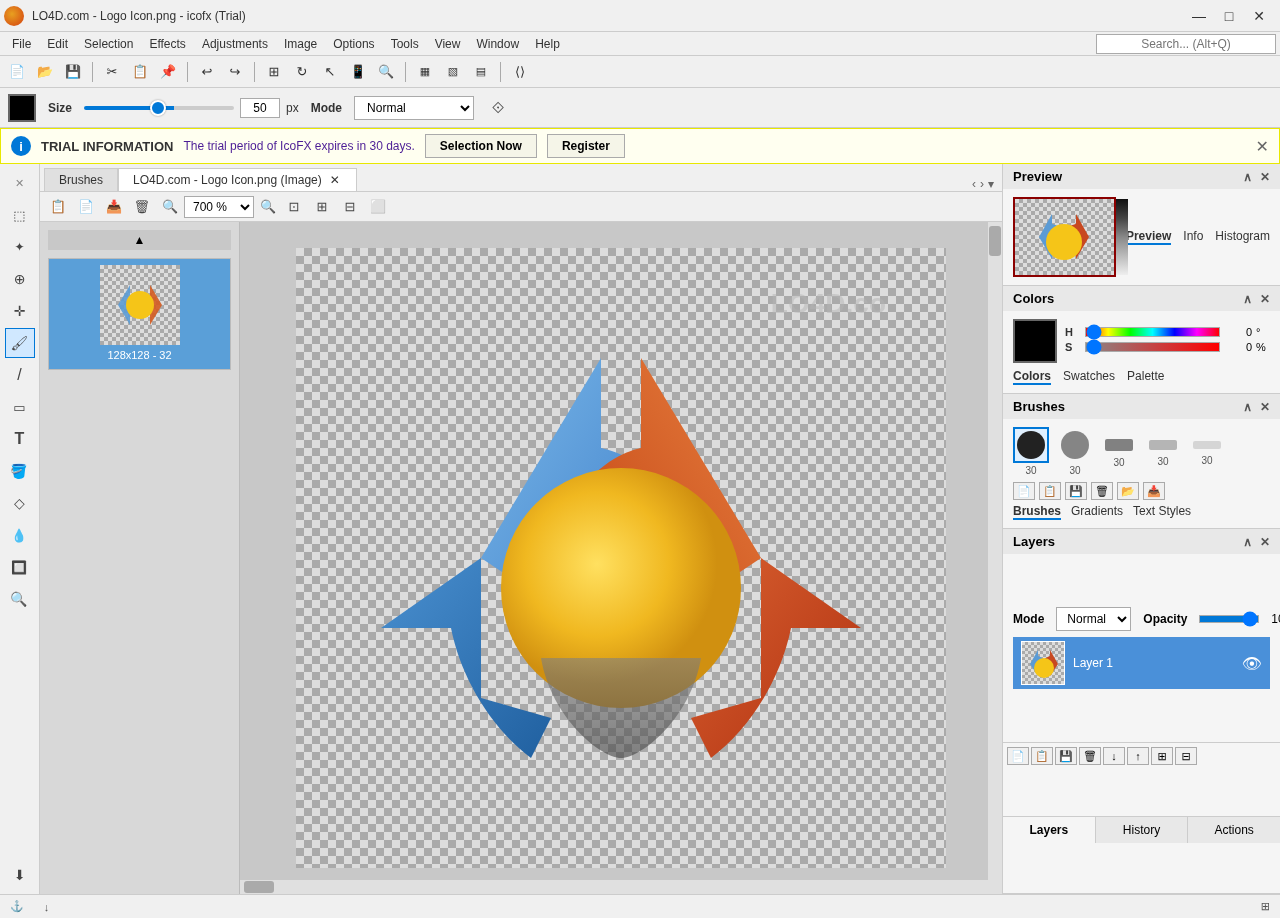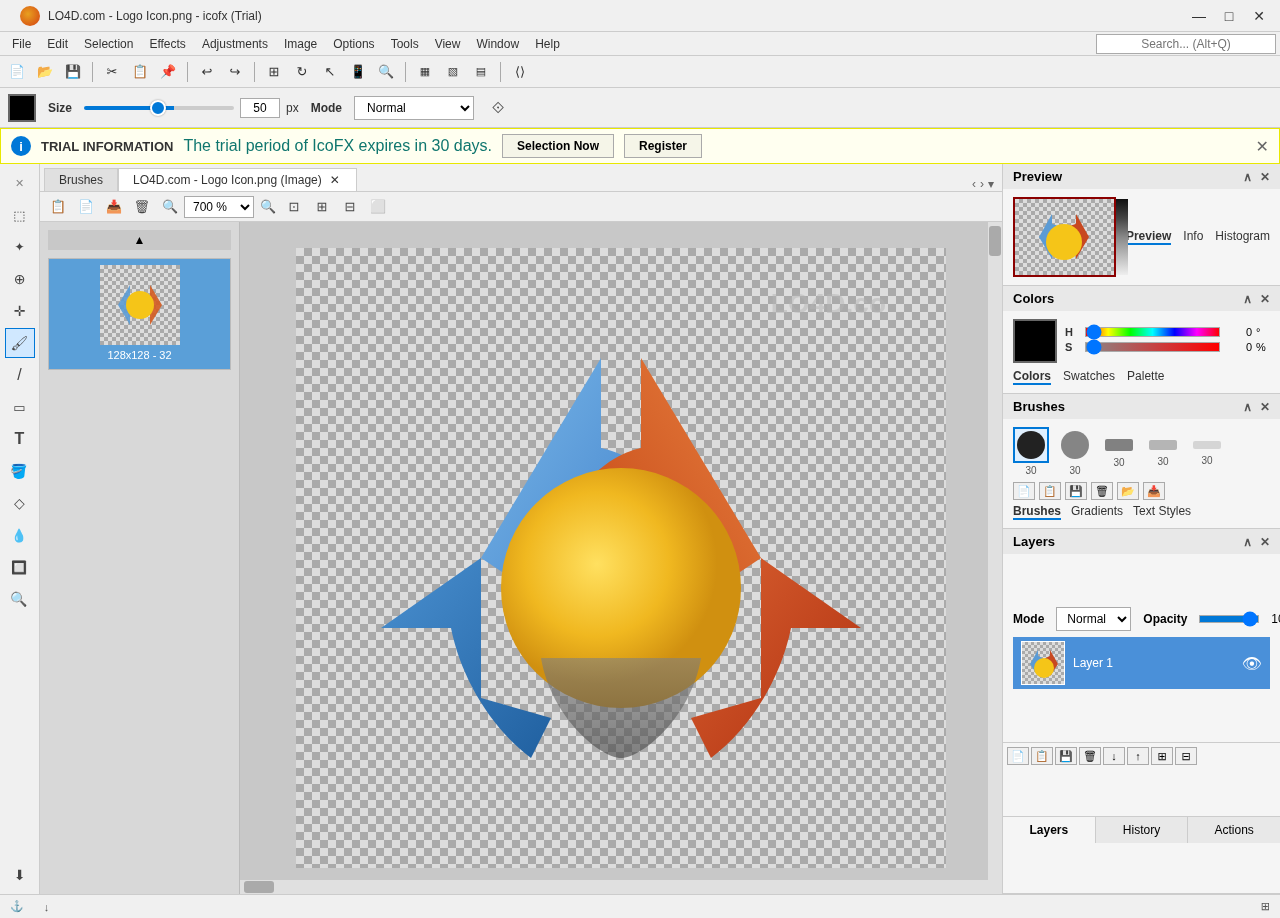--- a/index.html
+++ b/index.html
@@ -4,21 +4,21 @@
   <style>
     * { margin: 0; padding: 0; box-sizing: border-box; }
     body { font-family: 'Segoe UI', Arial, sans-serif; font-size: 12px; background: #f0f0f0; overflow: hidden; width: 1280px; height: 918px; }
 
     
     #title-bar {
       background: #f0f0f0;
       height: 32px;
       display: flex;
       align-items: center;
-      padding: 0 20px;
+      padding: 0 4px;
       border-bottom: 1px solid #ccc;
       position: relative;
     }
     #title-bar .app-icon { width: 20px; height: 20px; margin-right: 8px; background: radial-gradient(circle at 40% 40%, #e8a020, #d44010); border-radius: 50%; }
     #title-bar .title { font-size: 12px; color: #333; }
     #title-bar .window-controls { position: absolute; right: 8px; display: flex; gap: 4px; }
     .win-btn { width: 26px; height: 20px; background: transparent; border: none; cursor: pointer; font-size: 14px; display: flex; align-items: center; justify-content: center; color: #333; }
 
     
     #menu-bar {
@@ -71,21 +71,21 @@
       background: #fffff0;
       border: 1px solid #e8e800;
       height: 36px;
       display: flex;
       align-items: center;
       padding: 0 10px;
       gap: 10px;
     }
     .trial-icon { width: 20px; height: 20px; border-radius: 50%; background: #0078d7; color: white; display: flex; align-items: center; justify-content: center; font-weight: bold; font-size: 13px; }
     .trial-title { font-weight: bold; font-size: 13px; color: #333; }
-    .trial-text { font-size: 16px; color: #0f766e; }
+    .trial-text { font-size: 12px; color: #4c1d95; }
     .trial-btn { border: 1px solid #aaa; background: #f5f5e8; padding: 4px 14px; font-size: 12px; cursor: pointer; font-weight: bold; }
     .trial-close { margin-left: auto; cursor: pointer; font-size: 16px; color: #666; }
 
     
     #main-area {
       display: flex;
       height: calc(918px - 32px - 24px - 32px - 40px - 36px - 24px);
     }
 
     

